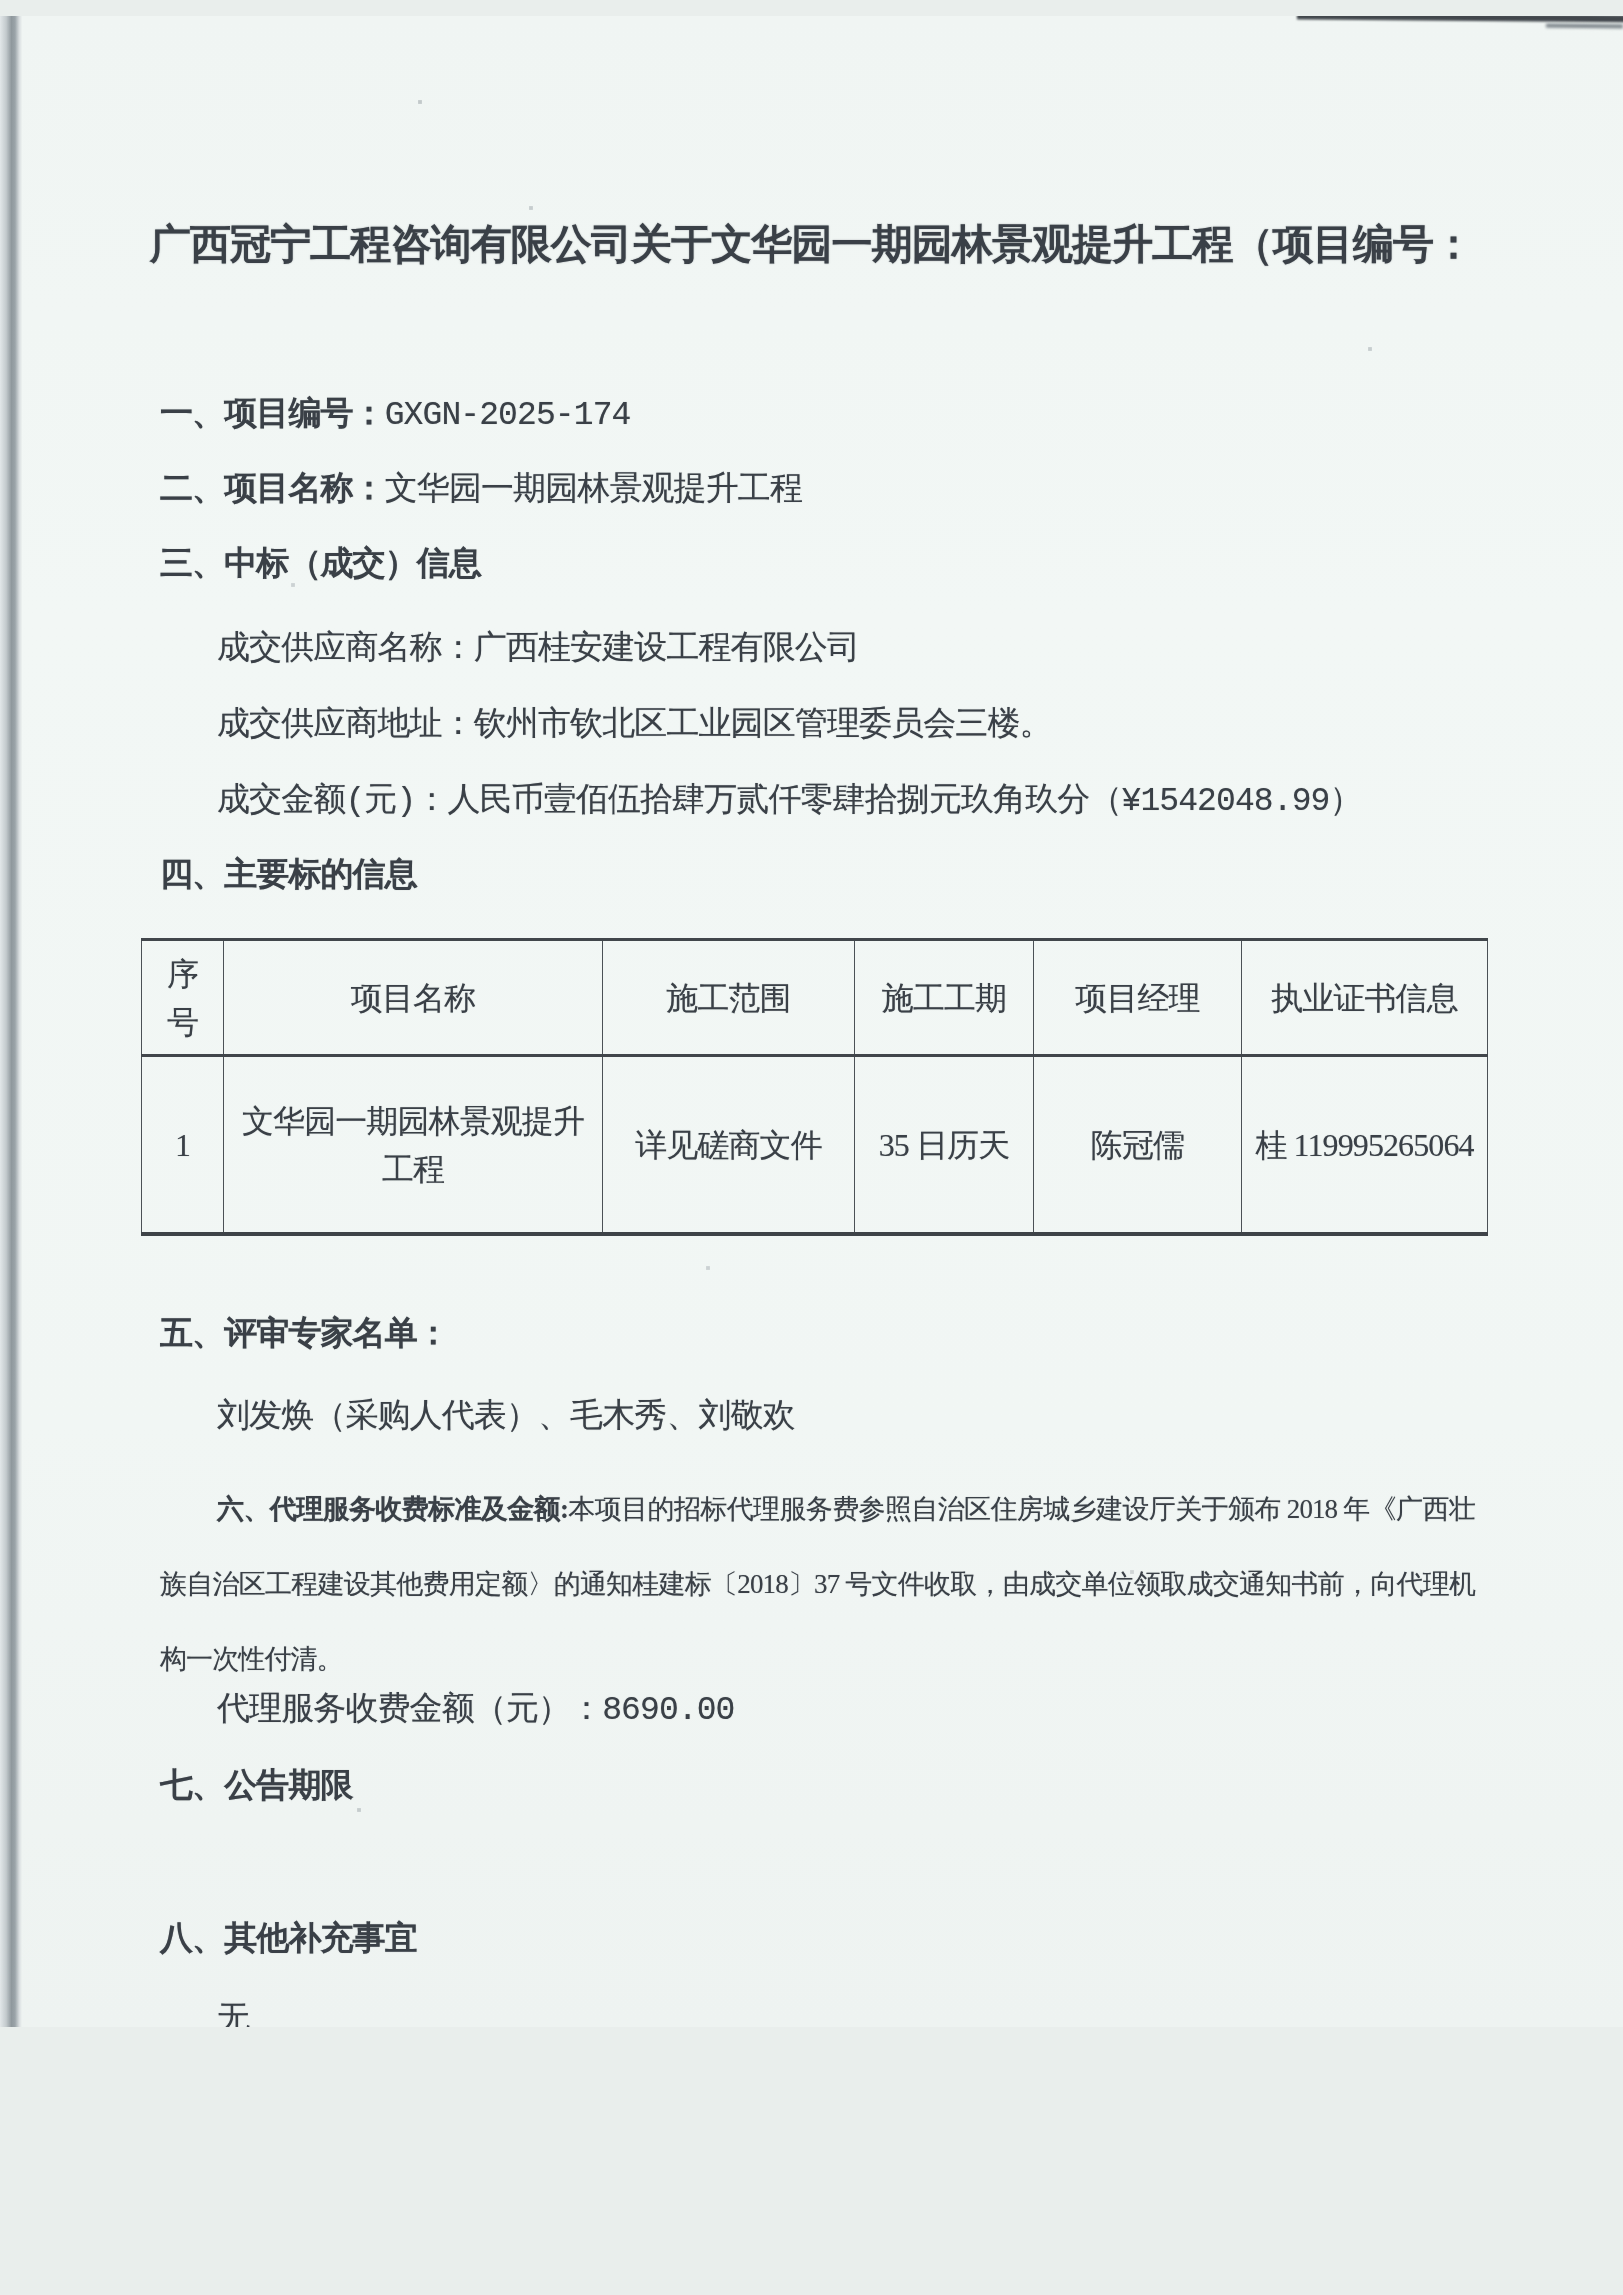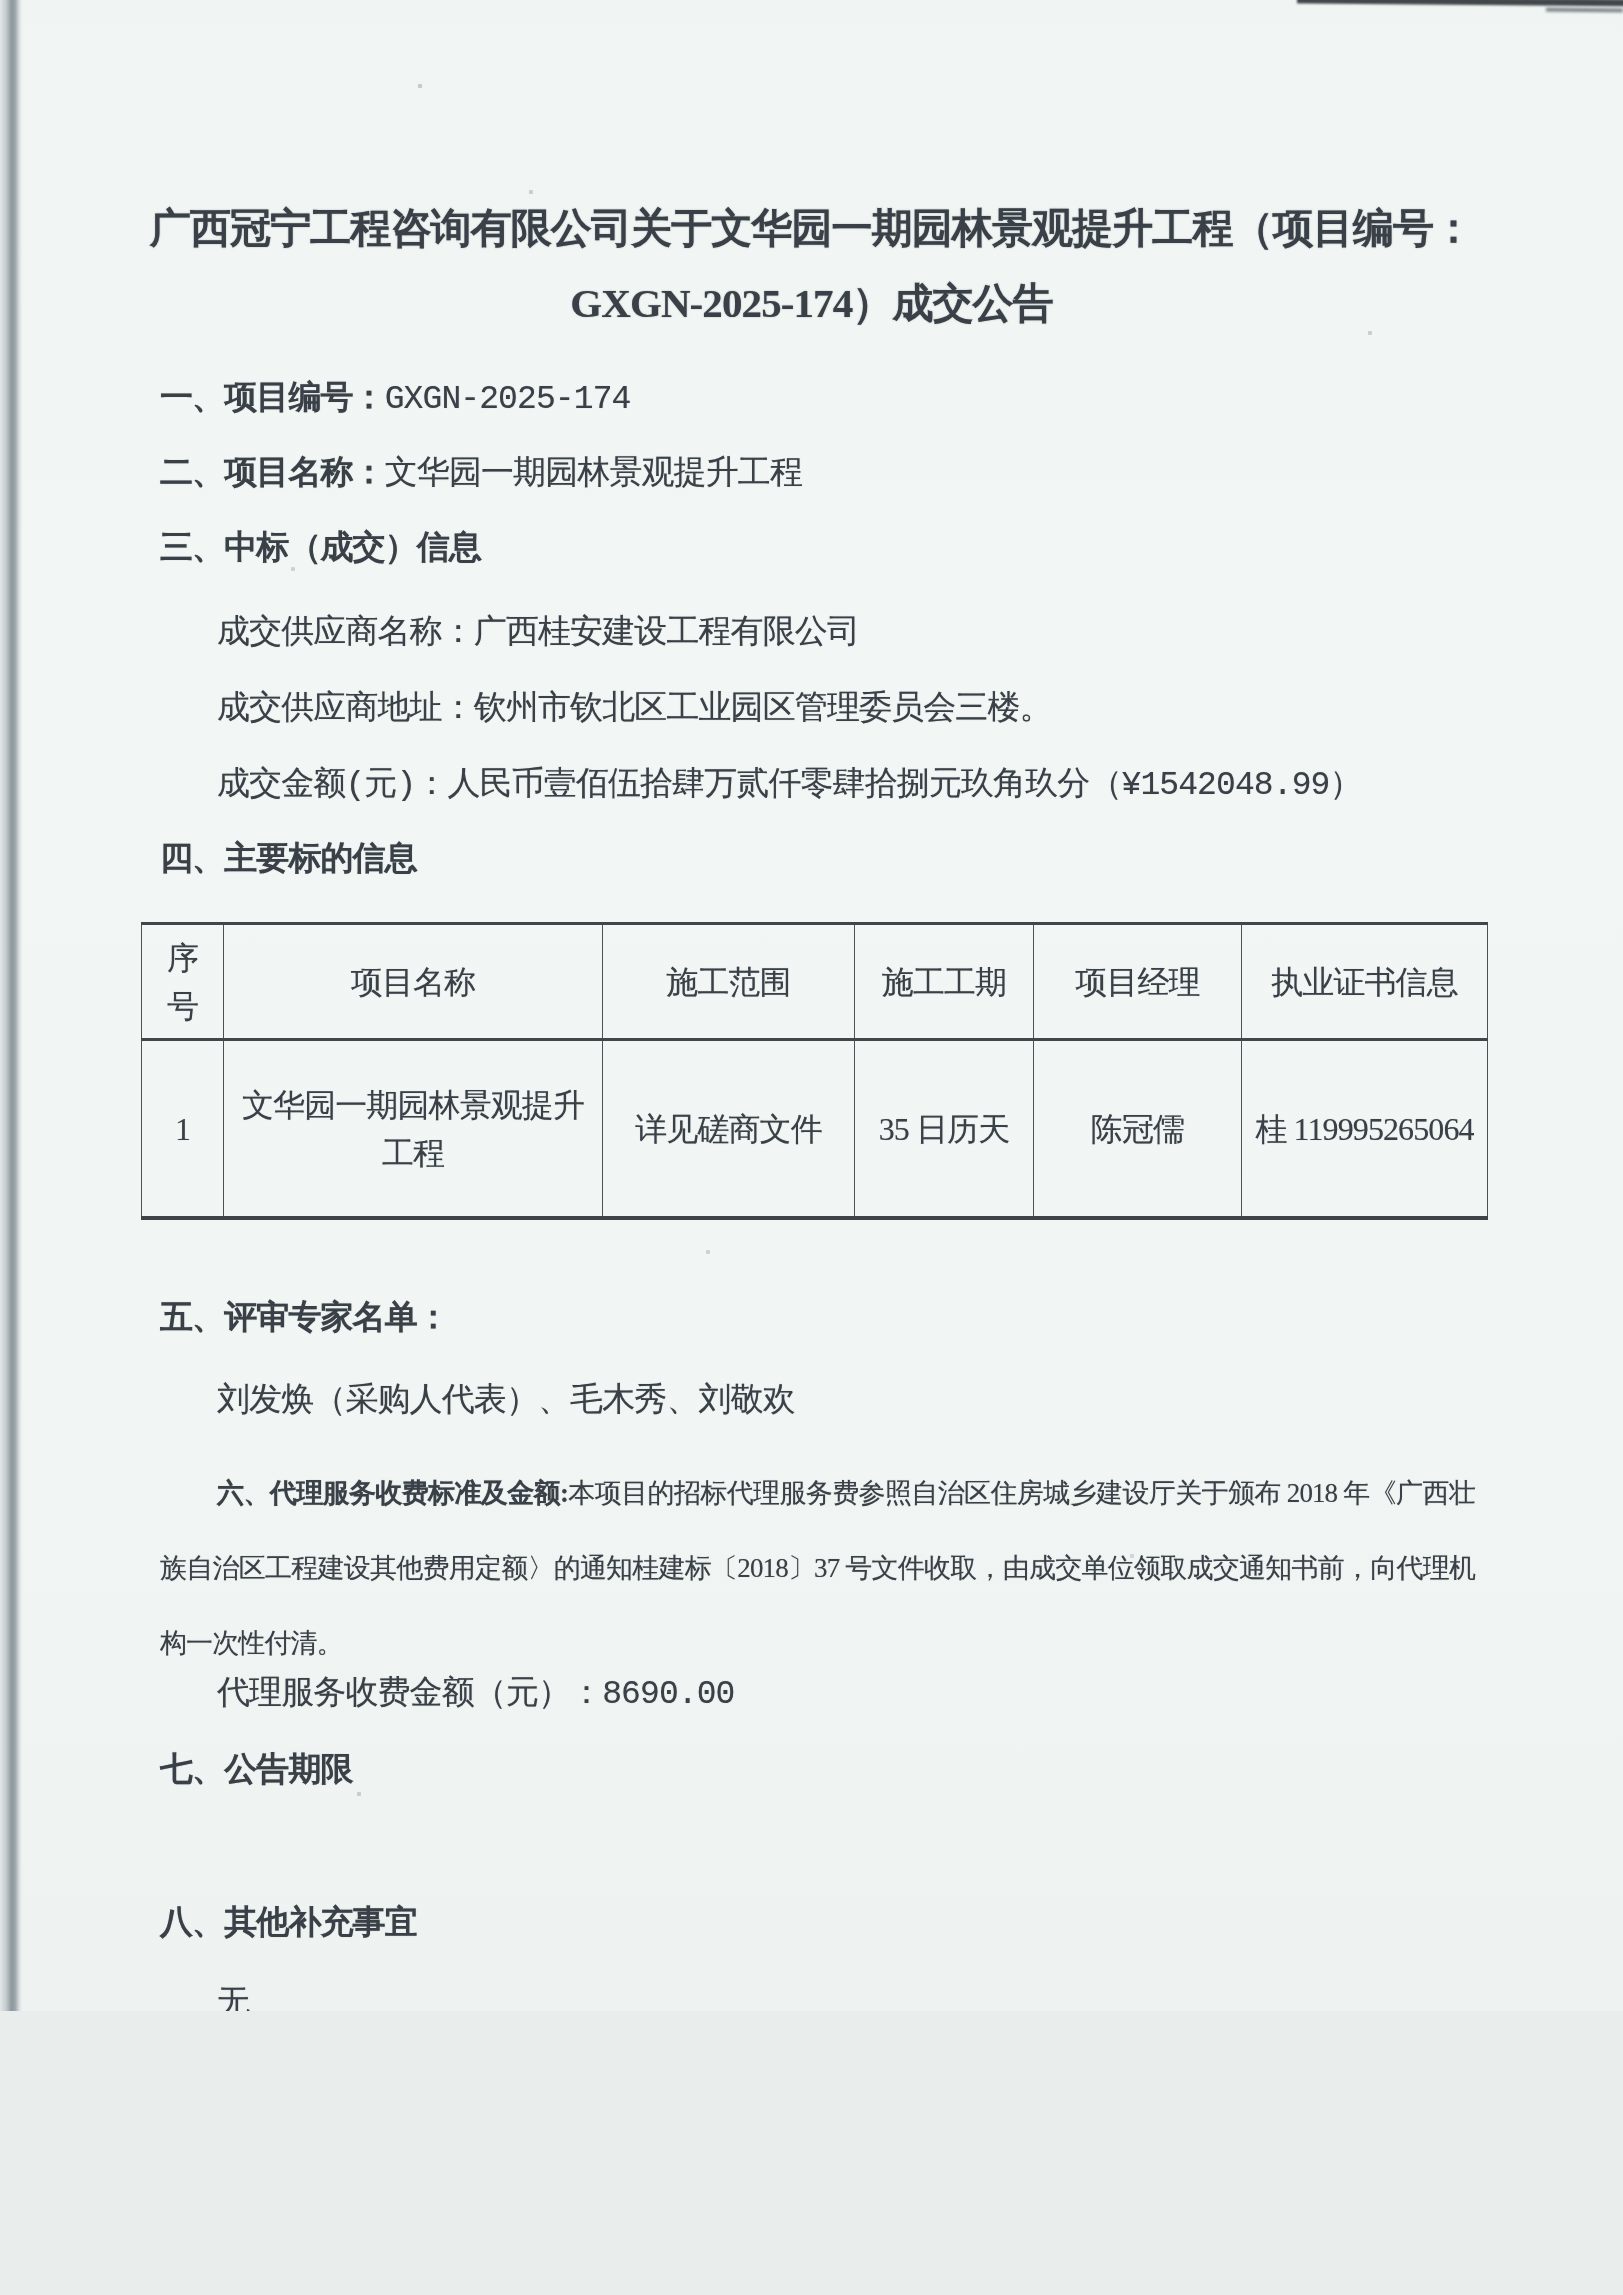--- a/index.html
+++ b/index.html
@@ -3,20 +3,21 @@
 <meta charset="utf-8">
 <style>
   html,body{margin:0;padding:0;background:#e9eeec;}
   #page{
     position:relative;
     width:1623px;height:2011px;
     background:linear-gradient(180deg,#f0f5f3 0%,#f2f7f5 30%,#f1f6f4 70%,#eef3f1 100%);
     overflow:hidden;
     font-family:"Liberation Serif","DejaVu Serif",serif;
     color:#3a4047;
+    margin-top:16px;
   }
   .txt{
     position:absolute;
     font-size:33px;
     letter-spacing:-0.9px;
     line-height:1;
     white-space:nowrap;
     color:#3a4047;
     text-shadow:0 0 0.9px rgba(58,64,71,.45);
     font-family:Liberation Mono, monospace;
@@ -106,21 +107,20 @@
 
 <div id="page">
 
   <div class="edge-left"></div>
   <div class="streak-top-right"></div>
   <div class="streak-top-right2"></div>
   <div class="edge-bottom"></div>
   <div class="speckles"></div>
 
   <div class="title-line" style="top:208px">广西冠宁工程咨询有限公司关于文华园一期园林景观提升工程（项目编号：</div>
-  <div class="title-line" style="top:283px">GXGN-2025-174）成交公告</div>
 
   <div class="txt lvl1" style="top:383px">
     <span class="bold">一、项目编号：</span><span>GXGN-2025-174</span>
   </div>
 
   <div class="txt lvl1" style="top:458px">
     <span class="bold">二、项目名称：</span><span>文华园一期园林景观提升工程</span>
   </div>
 
   <div class="txt lvl1 bold" style="top:533px">三、中标（成交）信息</div>

